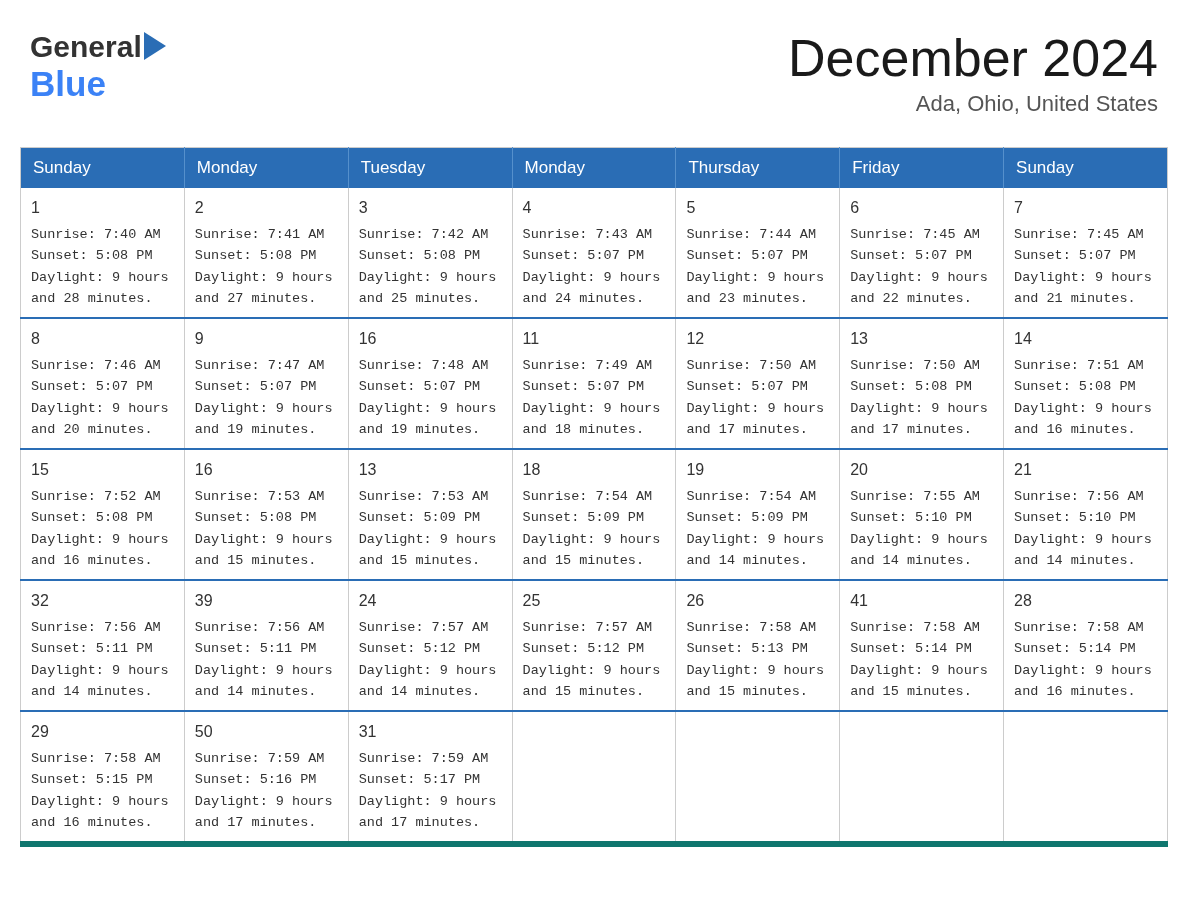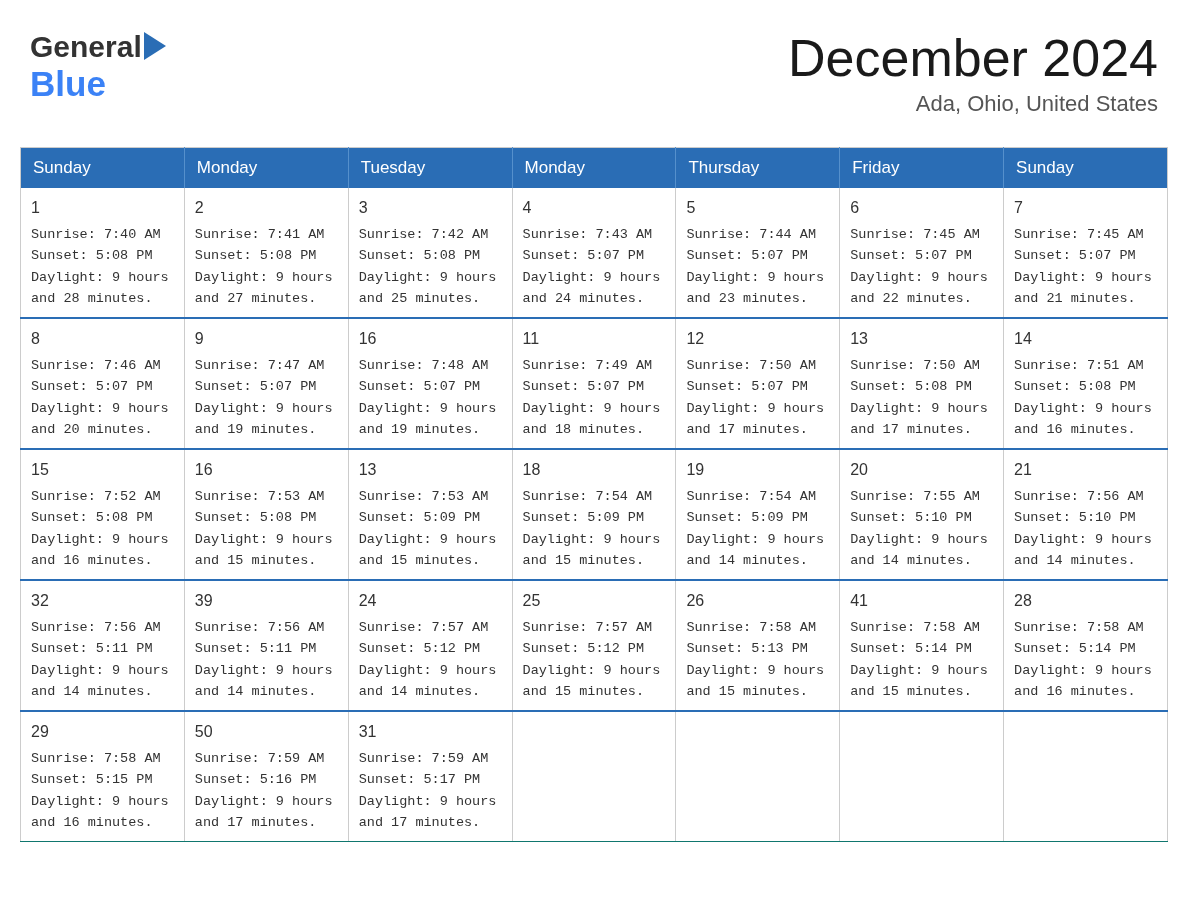--- a/index.html
+++ b/index.html
@@ -66,21 +66,21 @@
       width: 14.28%;
       min-height: 110px;
       font-size: 13.5px;
       color: #333;
       line-height: 1.5;
     }
     .calendar td:last-child {
       border-right: none;
     }
     .calendar tr:last-child td {
-      border-bottom: 1px solid #0f766e;
+      border-bottom: 6px solid #0f766e;
     }
     .day-num {
       font-size: 16px;
       font-weight: normal;
       display: block;
       margin-bottom: 4px;
     }
     .cell-content {
       font-size: 13.5px;
       color: #333;

